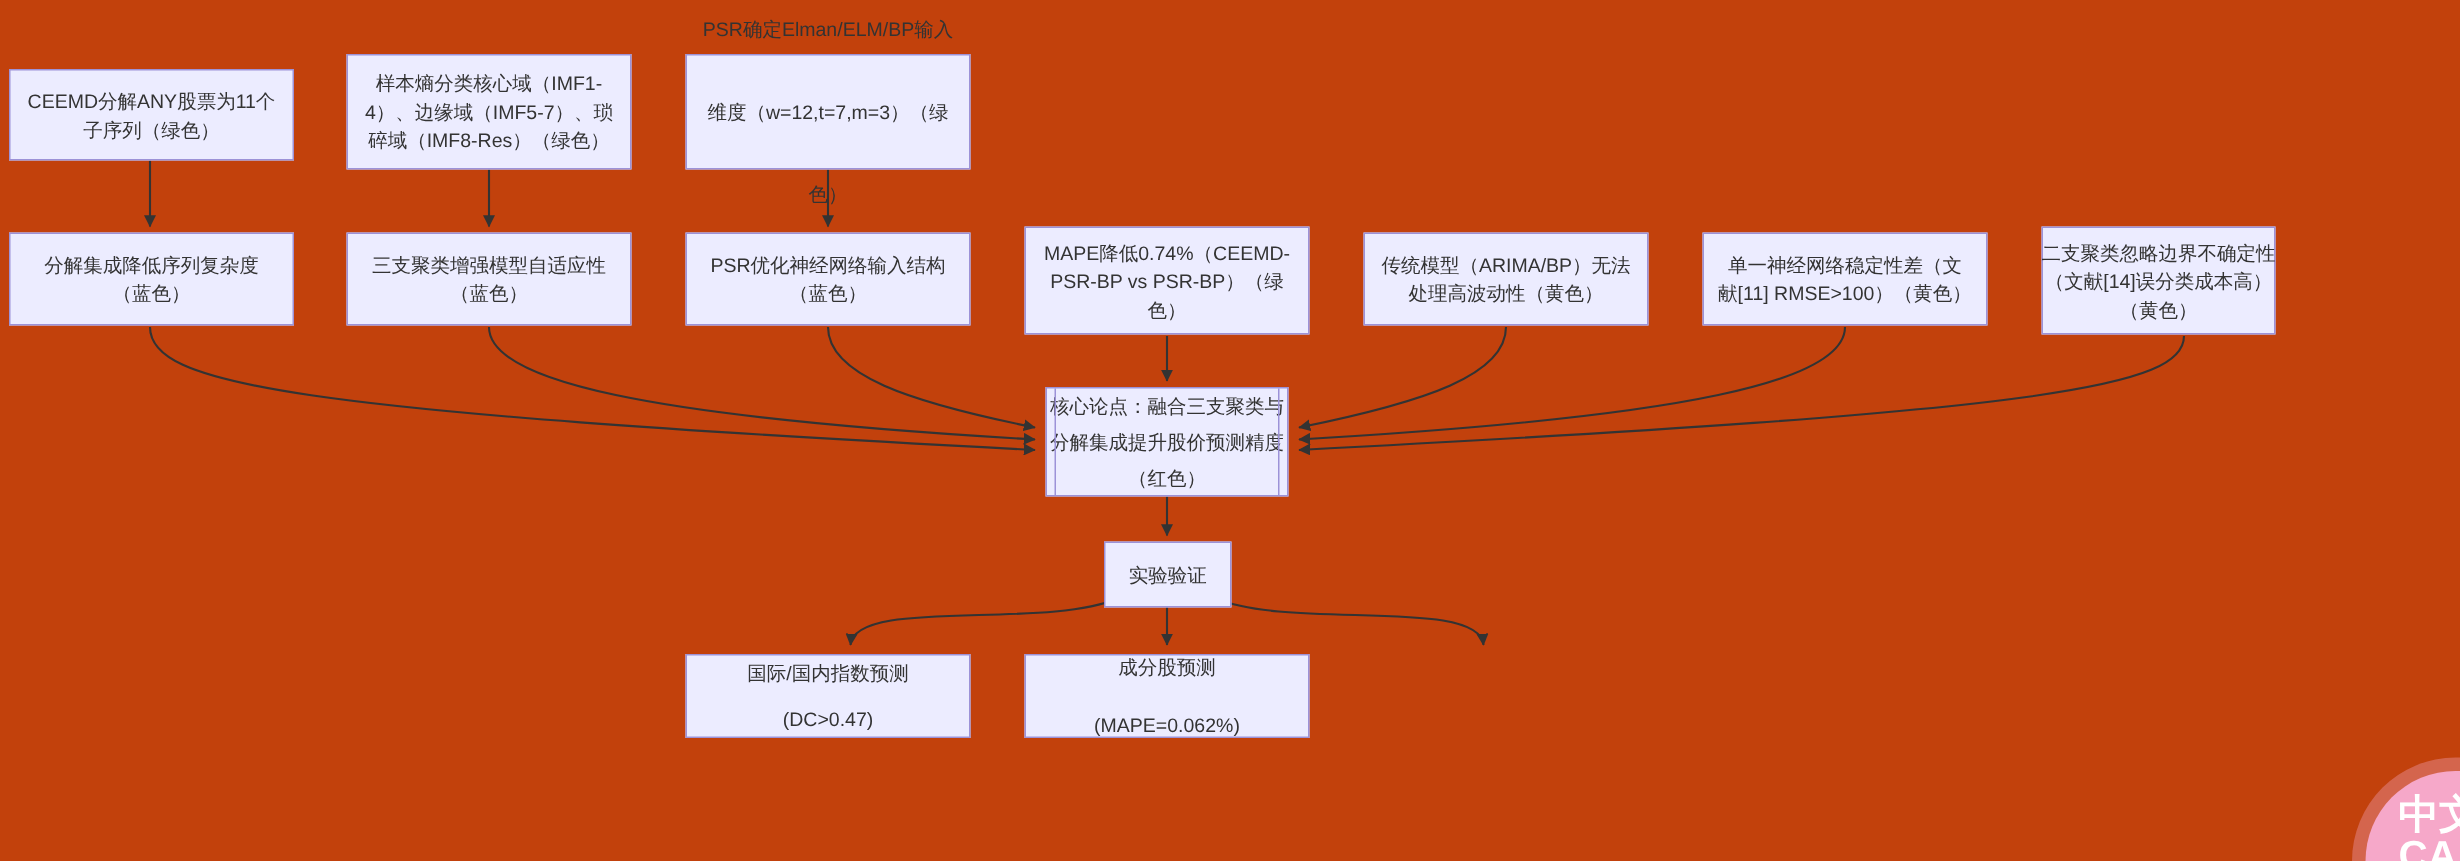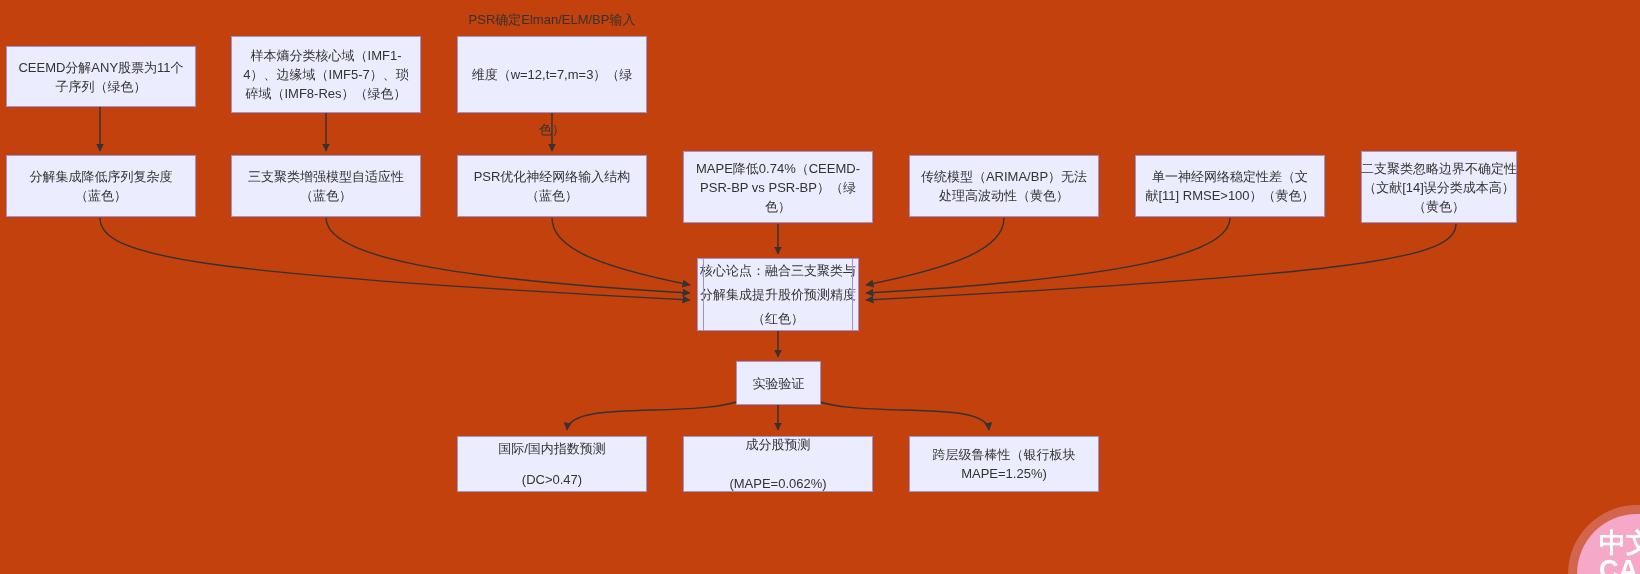--- a/index.html
+++ b/index.html
@@ -158,23 +158,19 @@
   <div class="node" style="left:457px; top:436px; width:190px; height:56px;justify-content:space-between;">
     <div class="ln">国际/国内指数预测</div>
     <div class="ln">(DC&gt;0.47)</div>
   </div>
 
   <div class="node" style="left:683px; top:436px; width:190px; height:56px;gap:20px;">
     <div class="ln">成分股预测</div>
     <div class="ln">(MAPE=0.062%)</div>
   </div>
 
-  <div class="node" style="left:909px; top:436px; width:190px; height:56px;">
-    <div class="ln">跨层级鲁棒性（银行板块</div>
-    <div class="ln">MAPE=1.25%)</div>
-  </div>
 
   <div class="watermark">
     <div class="wl">中文</div>
     <div class="wl">CA</div>
   </div>
 
 </div>
 
 </body></html>

